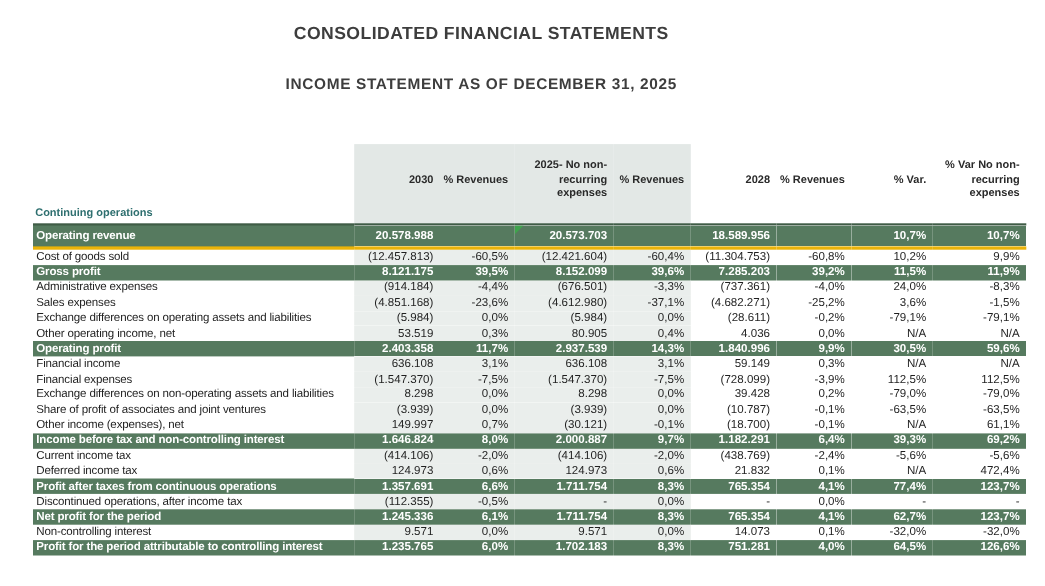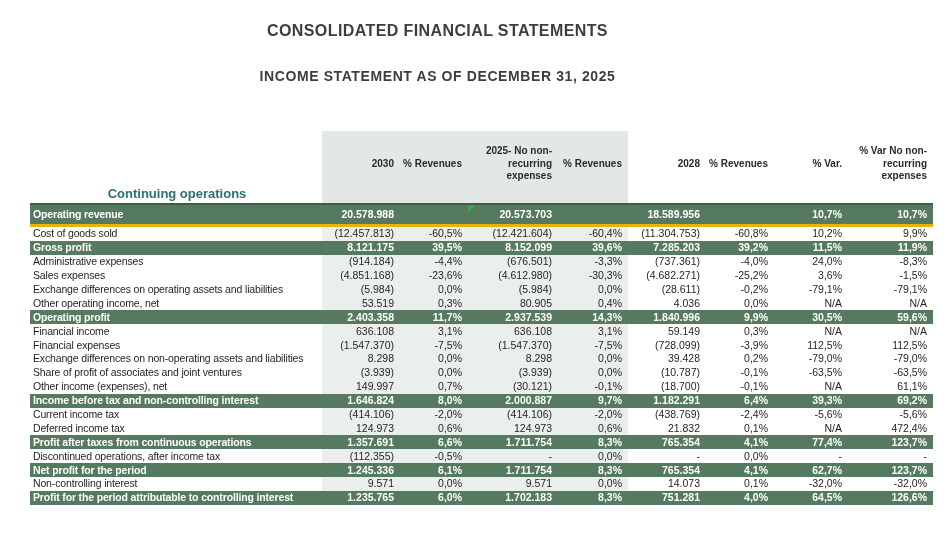--- a/index.html
+++ b/index.html
@@ -29,22 +29,22 @@
   table{border-collapse:collapse;table-layout:fixed;width:903px;}
   
   thead td{
     height:66px;vertical-align:middle;font-weight:bold;font-size:10px;
     line-height:12.5px;text-align:right;padding:0 6px 6px 0;color:#2a2a2a;
   }
   thead td.nw{white-space:nowrap;}
   thead td.wrap{white-space:normal;}
   thead td.shadeH{background:var(--header-shaded);}
   thead td.lbl{
-    vertical-align:bottom;text-align:center;padding:0 0 3px 2px;
-    color:var(--section-teal);font-size:13px;white-space:nowrap;
+    vertical-align:bottom;text-align:left;padding:0 0 3px 2px;
+    color:var(--section-teal);font-size:10px;white-space:nowrap;
   }
   
   tbody td{
     height:13.9px;font-size:10.5px;line-height:13px;padding:0 6px 0 0;
     text-align:right;white-space:nowrap;overflow:hidden;color:var(--body-text);
   }
   tbody td.c-label{
     text-align:left;padding:0 0 0 3px;overflow:visible;letter-spacing:-0.15px;
   }
   tr.normal td.shade{background:var(--shaded-column);}
@@ -132,21 +132,21 @@
             <td class="c-num">(737.361)</td>
             <td class="c-num">-4,0%</td>
             <td class="c-num">24,0%</td>
             <td class="c-num">-8,3%</td>
           </tr>
           <tr class="normal">
             <td class="c-label">Sales expenses</td>
             <td class="c-num shade">(4.851.168)</td>
             <td class="c-num shade">-23,6%</td>
             <td class="c-num shade">(4.612.980)</td>
-            <td class="c-num shade">-30,3%</td>
+            <td class="c-num shade">-37,1%</td>
             <td class="c-num">(4.682.271)</td>
             <td class="c-num">-25,2%</td>
             <td class="c-num">3,6%</td>
             <td class="c-num">-1,5%</td>
           </tr>
           <tr class="normal">
             <td class="c-label">Exchange differences on operating assets and liabilities</td>
             <td class="c-num shade">(5.984)</td>
             <td class="c-num shade">0,0%</td>
             <td class="c-num shade">(5.984)</td>

